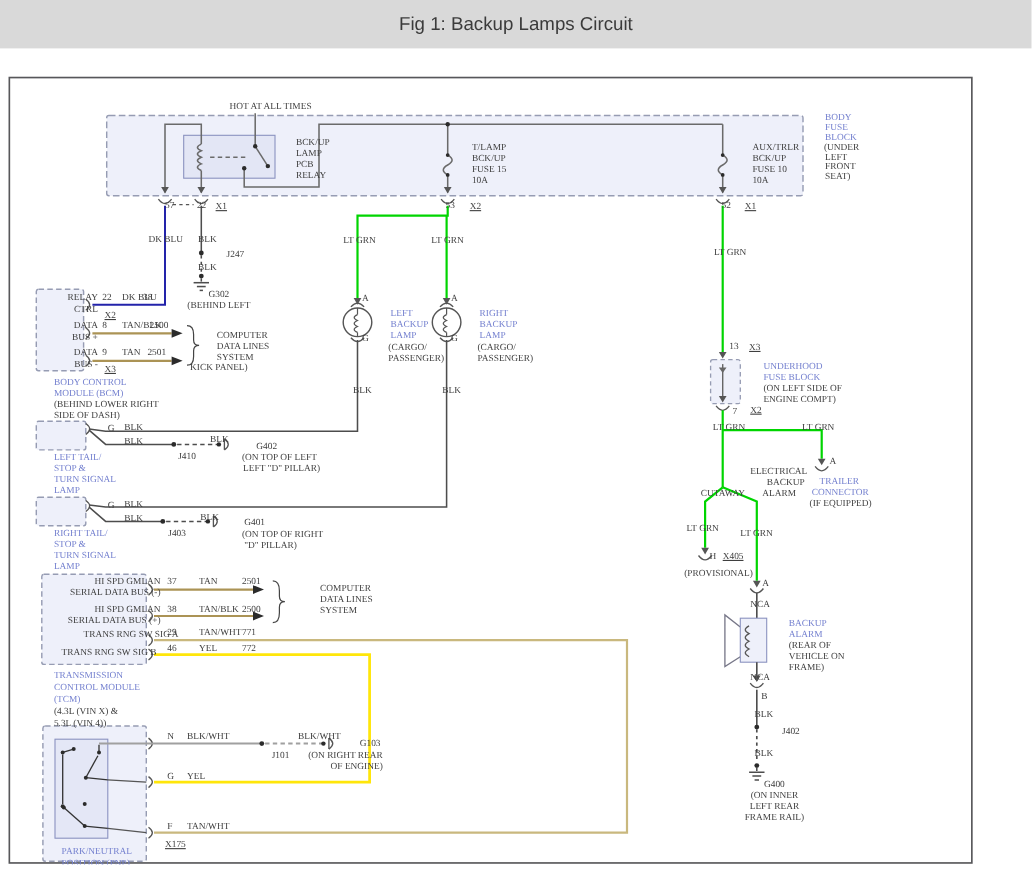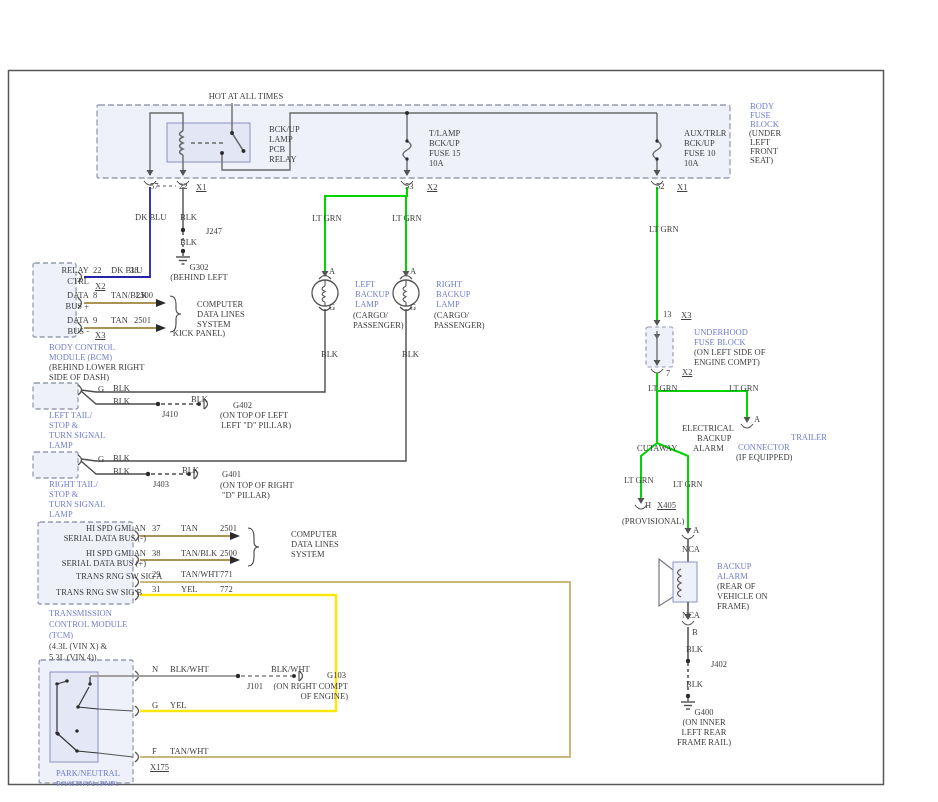--- a/index.html
+++ b/index.html
@@ -13,20 +13,23 @@
   .lbl{position:absolute;font-size:8.5px;line-height:10px;color:#3f3f3f;white-space:pre;}
   .lbl.blue{color:#7480cf;}
   .lbl.xref{text-decoration:underline;}
   .lbl.ctr{transform:translateX(-50%);}
   .lbl.rgt{transform:translateX(-100%);}
 </style>
 </head>
 <body>
 
 <div class="stage">
+  <div class="hdr">
+    <span>Fig 1: Backup Lamps Circuit</span>
+  </div>
 
   <svg width="938" height="802" viewBox="0 0 938 802">
     <rect x="8.5" y="70.5" width="875" height="714" fill="#ffffff" stroke="#57575a" stroke-width="1.5"></rect>
 
     <g stroke="#6a6a6a" stroke-width="1.4" fill="none">
       <rect x="97" y="105" width="633" height="73" rx="2" fill="#eef0fa" stroke="#969cb3" stroke-dasharray="6 3" stroke-width="1.3"></rect>
       <rect x="167" y="123" width="83" height="39" fill="#e3e6f5" stroke="#8a92c0" stroke-width="1"></rect>
       <path d="M150,175 L150,113 L183,113 L183,131"></path>
       <path d="M183,131 q-7,3 0,6 q-7,3 0,6 q-7,3 0,6 q-7,3 0,6"></path>
       <path d="M183,155 L183,175"></path>
@@ -350,34 +353,34 @@
       <div class="lbl" style="left: 165px; top: 548px;">TAN/BLK</div>
       <div class="lbl" style="left: 204px; top: 548px;">2500</div>
       <div class="lbl" style="left: 275px; top: 529px;">COMPUTER</div>
       <div class="lbl" style="left: 275px; top: 539px;">DATA LINES</div>
       <div class="lbl" style="left: 275px; top: 549px;">SYSTEM</div>
       <div class="lbl" style="left: 40px; top: 571px; margin-left: 20px;">TRANS RNG SW SIG A</div>
       <div class="lbl" style="left: 136px; top: 569px;">29</div>
       <div class="lbl" style="left: 165px; top: 569px;">TAN/WHT</div>
       <div class="lbl" style="left: 204px; top: 569px;">771</div>
       <div class="lbl" style="left: 40px; top: 587px;">TRANS RNG SW SIG B</div>
-      <div class="lbl" style="left: 136px; top: 584px;">31</div>
+      <div class="lbl" style="left: 136px; top: 584px;">46</div>
       <div class="lbl" style="left: 165px; top: 584px;">YEL</div>
       <div class="lbl" style="left: 204px; top: 584px;">772</div>
       <div class="lbl blue" style="left: 33px; top: 608px;">TRANSMISSION</div>
       <div class="lbl blue" style="left: 33px; top: 619px;">CONTROL MODULE</div>
       <div class="lbl blue" style="left: 33px; top: 630px;">(TCM)</div>
       <div class="lbl" style="left: 33px; top: 641px;">(4.3L (VIN X) &amp;</div>
       <div class="lbl" style="left: 33px; top: 652px;">5.3L (VIN 4))</div>
       <div class="lbl" style="left: 136px; top: 664px;">N</div>
       <div class="lbl" style="left: 154px; top: 664px;">BLK/WHT</div>
       <div class="lbl" style="left: 231px; top: 681px;">J101</div>
       <div class="lbl" style="left: 255px; top: 664px;">BLK/WHT</div>
       <div class="lbl" style="left: 311px; top: 670px;">G103</div>
-      <div class="lbl rgt" style="left: 332px; top: 681px;">(ON RIGHT COMPT</div>
+      <div class="lbl rgt" style="left: 332px; top: 681px;">(ON RIGHT REAR</div>
       <div class="lbl rgt" style="left: 332px; top: 691px;">OF ENGINE)</div>
       <div class="lbl" style="left: 136px; top: 700px;">G</div>
       <div class="lbl" style="left: 154px; top: 700px;">YEL</div>
       <div class="lbl" style="left: 136px; top: 746px;">F</div>
       <div class="lbl" style="left: 154px; top: 746px;">TAN/WHT</div>
       <div class="lbl xref" style="left: 134px; top: 762px;">X175</div>
       <div class="lbl blue" style="left: 40px; top: 768px;">PARK/NEUTRAL</div>
       <div class="lbl blue" style="left: 40px; top: 779px;">POSITION (PNP)</div>
       <div class="lbl" style="left: 633px; top: 224px;">LT GRN</div>
       <div class="lbl" style="left: 647px; top: 309px;">13</div>
@@ -394,21 +397,21 @@
       <div class="lbl" style="left: 681px; top: 433px;">BACKUP</div>
       <div class="lbl" style="left: 677px; top: 443px;">ALARM</div>
       <div class="lbl" style="left: 621px; top: 443px;">CUTAWAY</div>
       <div class="lbl" style="left: 608px; top: 475px;">LT GRN</div>
       <div class="lbl" style="left: 657px; top: 479px;">LT GRN</div>
       <div class="lbl" style="left: 629px; top: 500px;">H</div>
       <div class="lbl xref" style="left: 641px; top: 500px;">X405</div>
       <div class="lbl" style="left: 606px; top: 516px;">(PROVISIONAL)</div>
       <div class="lbl" style="left: 677px; top: 525px;">A</div>
       <div class="lbl" style="left: 738px; top: 414px;">A</div>
-      <div class="lbl blue" style="left: 729px; top: 432px; margin-left: 46px;">TRAILER</div>
+      <div class="lbl blue" style="left: 729px; top: 432px;">TRAILER</div>
       <div class="lbl blue" style="left: 722px; top: 442px;">CONNECTOR</div>
       <div class="lbl" style="left: 720px; top: 452px;">(IF EQUIPPED)</div>
       <div class="lbl" style="left: 666px; top: 544px;">NCA</div>
       <div class="lbl blue" style="left: 701px; top: 561px;">BACKUP</div>
       <div class="lbl blue" style="left: 701px; top: 571px;">ALARM</div>
       <div class="lbl" style="left: 701px; top: 581px;">(REAR OF</div>
       <div class="lbl" style="left: 701px; top: 591px;">VEHICLE ON</div>
       <div class="lbl" style="left: 701px; top: 601px;">FRAME)</div>
       <div class="lbl" style="left: 666px; top: 610px;">NCA</div>
       <div class="lbl" style="left: 676px; top: 627px;">B</div>

